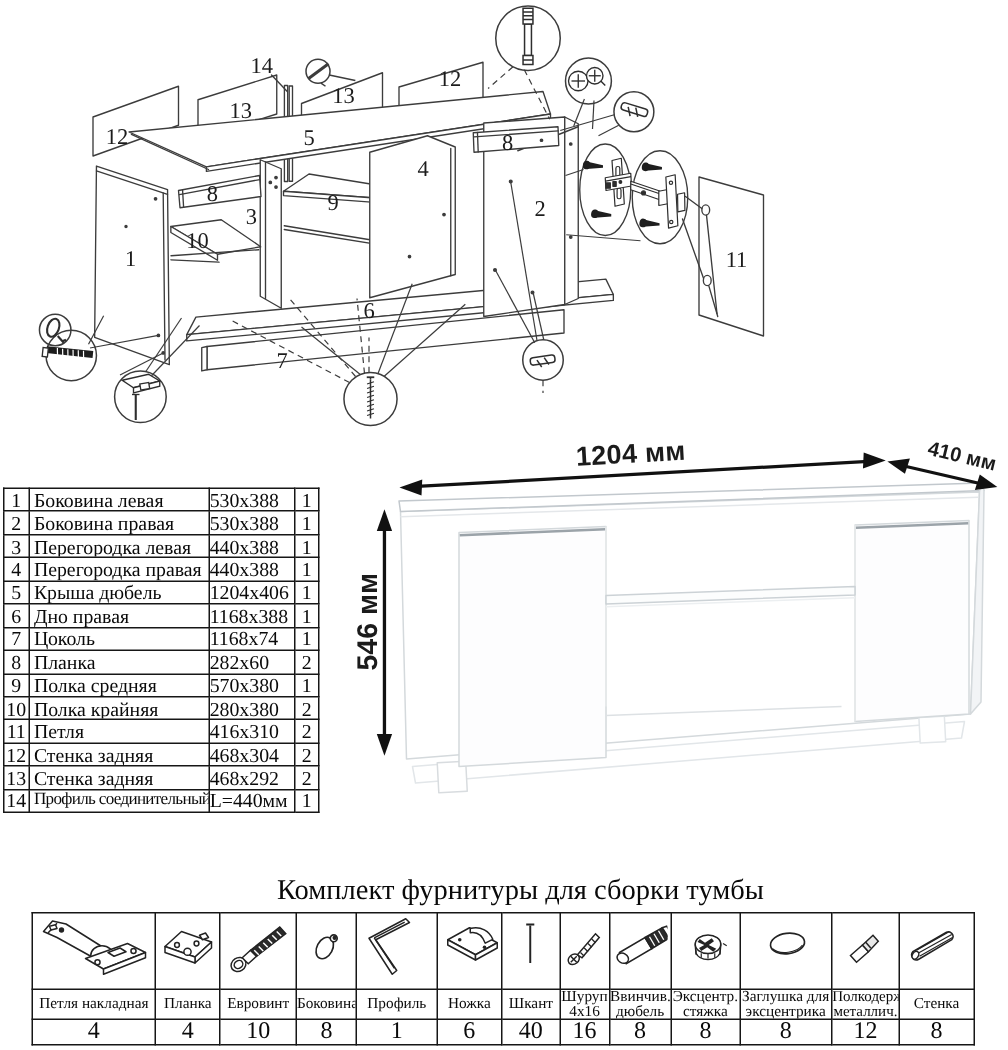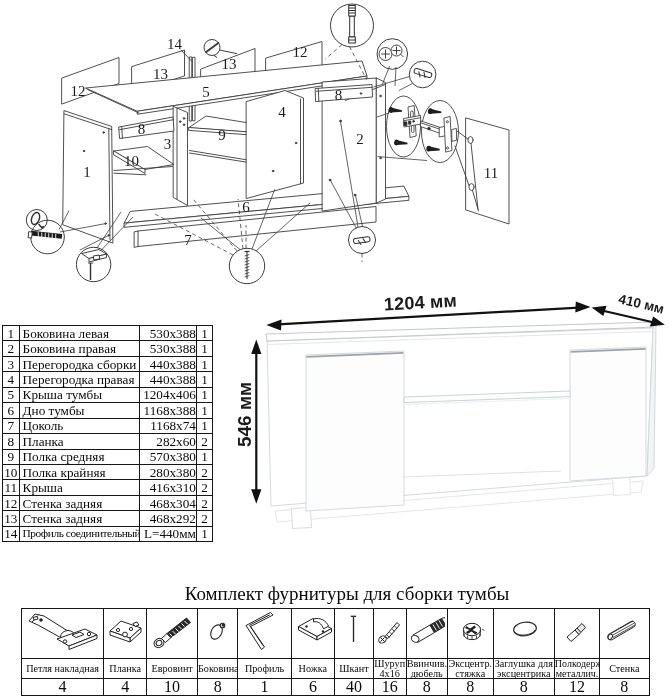--- a/index.html
+++ b/index.html
@@ -4,21 +4,21 @@
 <style>
 html,body{margin:0;padding:0;background:#fff;}
 #page{position:relative;width:672px;height:700px;background:#ffffff;overflow:hidden;
   font-family:"Liberation Serif", serif;color:#111;}
 #exploded{position:absolute;left:0;top:0;}
 #parts{position:absolute;left:2px;top:325px;border-collapse:collapse;table-layout:fixed;width:210px;
   font-family:"Liberation Serif", serif;font-size:13.2px;color:#0a0a0a;}
 #parts td{border:1.4px solid #161616;padding:0;height:14.45px;line-height:13px;white-space:nowrap;overflow:hidden;}
 #parts td.n{width:15.2px;text-align:center;}
 #parts td.nm{width:111px;text-align:left;padding-left:3px;}
-#parts td.sz{width:56px;text-align:right;}
+#parts td.sz{width:56px;text-align:left;}
 #parts td.q{width:14.8px;text-align:center;}
 #cab{position:absolute;left:228px;top:280px;}
 #hwtitle{position:absolute;left:11px;top:583px;width:672px;text-align:center;
   font-family:"Liberation Serif", serif;font-size:19px;color:#0a0a0a;}
 #hw{position:absolute;left:21px;top:608px;border-collapse:collapse;table-layout:fixed;width:628.6px;
   font-family:"Liberation Serif", serif;color:#0a0a0a;}
 #hw td{border:1.5px solid #161616;padding:0;text-align:center;overflow:hidden;vertical-align:middle;}
 #hw tr.icons td{height:46.5px;}
 #hw tr.names td{height:18px;font-size:10.2px;line-height:9.6px;}
 #hw tr.qty td{height:15.5px;font-size:16px;line-height:14px;}
@@ -290,39 +290,39 @@
           <td class="q">1</td>
         </tr>
 <tr>
           <td class="n">2</td>
           <td class="nm">Боковина правая</td>
           <td class="sz">530x388</td>
           <td class="q">1</td>
         </tr>
 <tr>
           <td class="n">3</td>
-          <td class="nm">Перегородка сборки</td>
+          <td class="nm">Перегородка левая</td>
           <td class="sz">440x388</td>
           <td class="q">1</td>
         </tr>
 <tr>
           <td class="n">4</td>
           <td class="nm">Перегородка правая</td>
           <td class="sz">440x388</td>
           <td class="q">1</td>
         </tr>
 <tr>
           <td class="n">5</td>
-          <td class="nm">Крыша тумбы</td>
+          <td class="nm">Крыша дюбель</td>
           <td class="sz">1204x406</td>
           <td class="q">1</td>
         </tr>
 <tr>
           <td class="n">6</td>
-          <td class="nm">Дно тумбы</td>
+          <td class="nm">Дно правая</td>
           <td class="sz">1168x388</td>
           <td class="q">1</td>
         </tr>
 <tr>
           <td class="n">7</td>
           <td class="nm">Цоколь</td>
           <td class="sz">1168x74</td>
           <td class="q">1</td>
         </tr>
 <tr>
@@ -338,21 +338,21 @@
           <td class="q">1</td>
         </tr>
 <tr>
           <td class="n">10</td>
           <td class="nm">Полка крайняя</td>
           <td class="sz">280x380</td>
           <td class="q">2</td>
         </tr>
 <tr>
           <td class="n">11</td>
-          <td class="nm">Крыша</td>
+          <td class="nm">Петля</td>
           <td class="sz">416x310</td>
           <td class="q">2</td>
         </tr>
 <tr>
           <td class="n">12</td>
           <td class="nm">Стенка задняя</td>
           <td class="sz">468x304</td>
           <td class="q">2</td>
         </tr>
 <tr>

